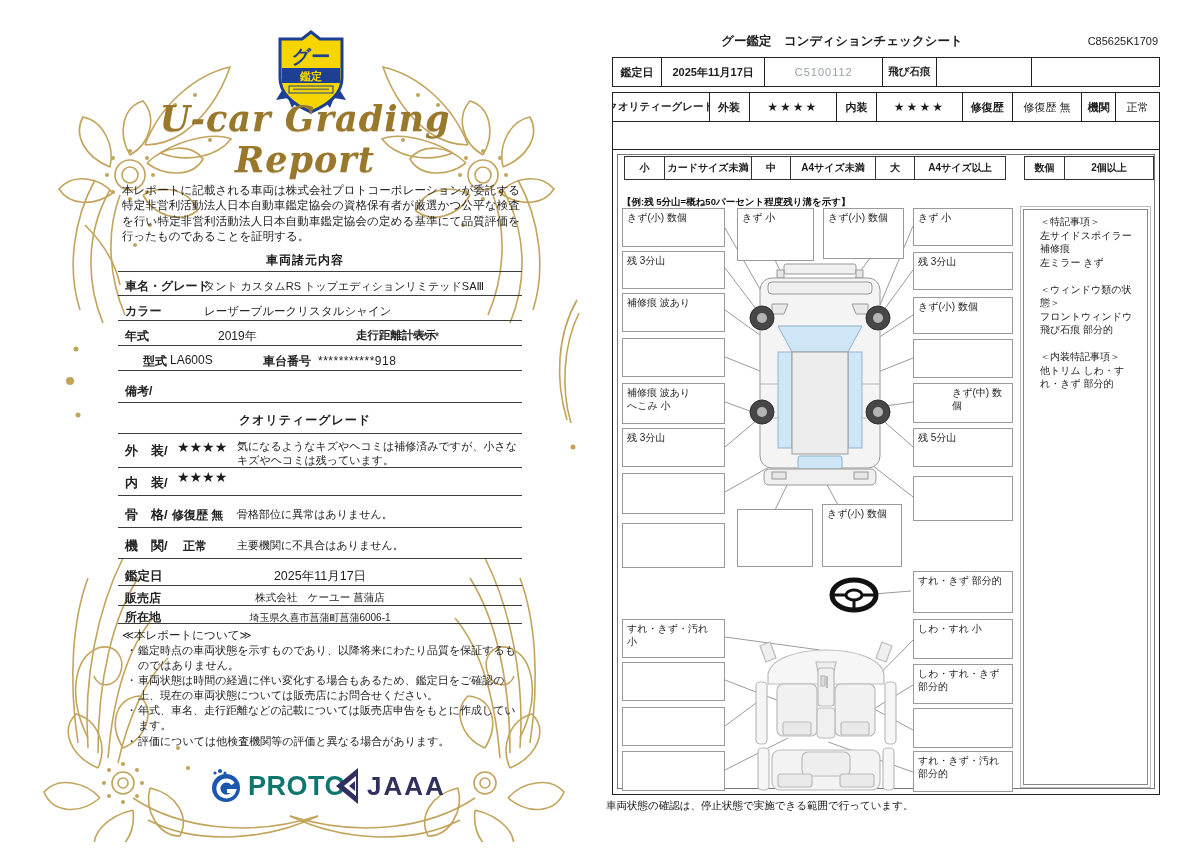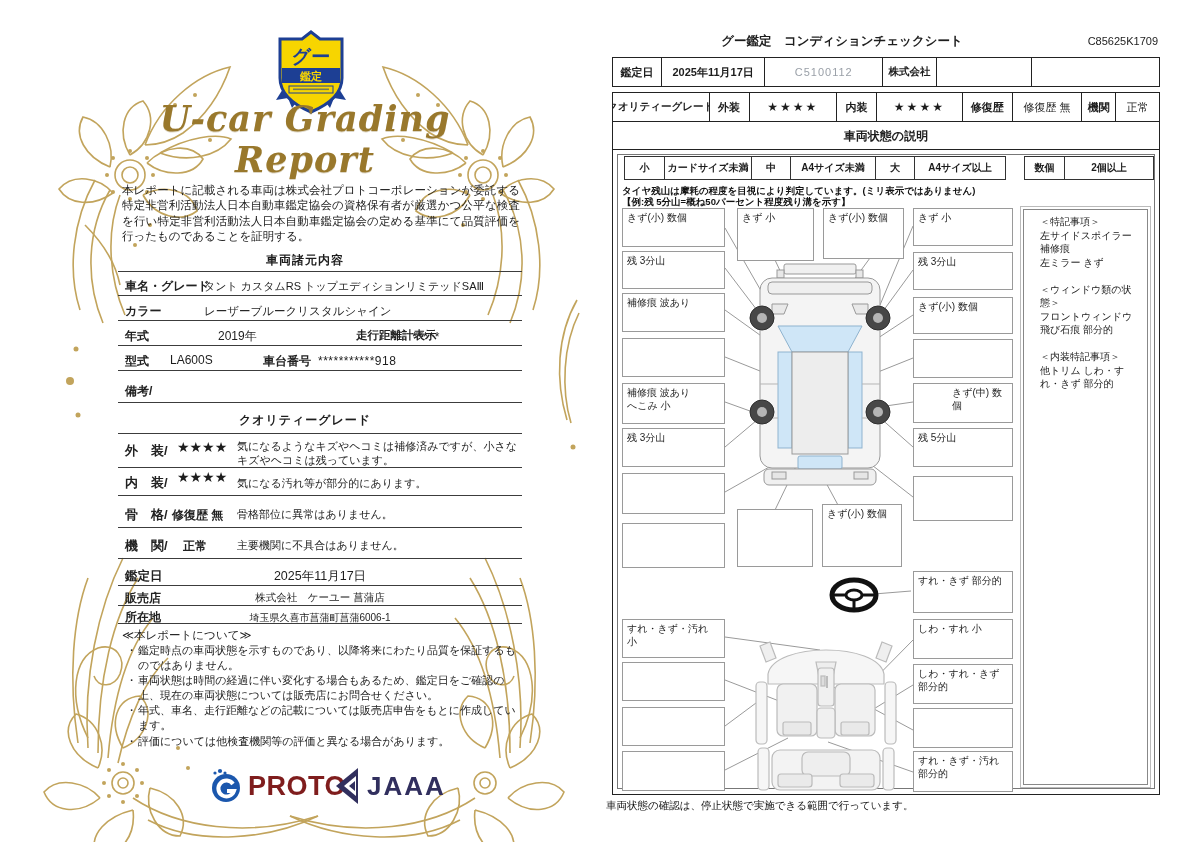--- a/index.html
+++ b/index.html
@@ -180,42 +180,41 @@
   <div class="hairline" style="left:118px;top:433px;width:404px;"></div>
 
   <div class="abs lbl" style="left:125px;top:278px;font-size:12px;">車名・グレード</div>
   <div class="abs" style="left:204px;top:279px;font-size:11px;">タント カスタムRS トップエディションリミテッドSAⅢ</div>
   <div class="abs lbl" style="left:125px;top:303px;font-size:12px;">カラー</div>
   <div class="abs" style="left:204px;top:304px;font-size:11.5px;">レーザーブルークリスタルシャイン</div>
   <div class="abs lbl" style="left:125px;top:328px;font-size:12px;">年式</div>
   <div class="abs" style="left:218px;top:328px;font-size:12px;">2019年</div>
   <div class="abs lbl" style="left:308px;top:328px;font-size:11.5px;margin-left:48px;">走行距離計表示</div>
   <div class="abs" style="left:412px;top:330px;font-size:12px;letter-spacing:1px;">*****</div>
-  <div class="abs lbl" style="left:125px;top:353px;font-size:12px;">型式</div>
+  <div class="abs lbl" style="left:143px;top:353px;font-size:12px;">型式</div>
   <div class="abs" style="left:170px;top:353px;font-size:12px;">LA600S</div>
   <div class="abs lbl" style="left:263px;top:353px;font-size:12px;">車台番号</div>
   <div class="abs" style="left:318px;top:354px;font-size:12px;letter-spacing:0.5px;">***********918</div>
   <div class="abs lbl" style="left:125px;top:383px;font-size:12px;">備考/</div>
 
   <div class="abs smallcap ctr" style="left:105px;top:412px;width:400px;font-size:12px;">クオリティーグレード</div>
 
   <div class="hairline" style="left:118px;top:467px;width:404px;"></div>
   <div class="hairline" style="left:118px;top:495px;width:404px;"></div>
   <div class="hairline" style="left:118px;top:527px;width:404px;"></div>
   <div class="hairline" style="left:118px;top:558px;width:404px;"></div>
   <div class="hairline" style="left:118px;top:585px;width:404px;"></div>
   <div class="hairline" style="left:118px;top:605px;width:404px;"></div>
   <div class="hairline" style="left:118px;top:623px;width:404px;"></div>
 
   <div class="abs lbl" style="left:125px;top:442px;font-size:13px;">外　装/</div>
   <div class="abs" style="left:177px;top:439px;font-size:14px;">★★★★</div>
   <div class="abs" style="left:237px;top:440px;width:286px;font-size:11px;line-height:13.8px;">気になるようなキズやヘコミは補修済みですが、小さなキズやヘコミは残っています。</div>
   <div class="abs lbl" style="left:125px;top:474px;font-size:13px;">内　装/</div>
   <div class="abs" style="left:177px;top:469px;font-size:14px;">★★★★</div>
-  <div class="abs" style="left:237px;top:476px;width:286px;font-size:11px;">気になる汚れ等が部分的にあります。</div>
   <div class="abs lbl" style="left:125px;top:506px;font-size:13px;">骨　格/</div>
   <div class="abs lbl" style="left:172px;top:507px;font-size:12px;">修復歴 無</div>
   <div class="abs" style="left:237px;top:507px;width:286px;font-size:11px;">骨格部位に異常はありません。</div>
   <div class="abs lbl" style="left:125px;top:537px;font-size:13px;">機　関/</div>
   <div class="abs lbl" style="left:183px;top:538px;font-size:12px;">正常</div>
   <div class="abs" style="left:237px;top:538px;width:286px;font-size:11px;">主要機関に不具合はありません。</div>
 
   <div class="abs lbl" style="left:125px;top:568px;font-size:12.5px;">鑑定日</div>
   <div class="abs ctr" style="left:220px;top:568px;width:200px;font-size:12.5px;">2025年11月17日</div>
   <div class="abs lbl" style="left:125px;top:590px;font-size:12px;">販売店</div>
@@ -244,74 +243,72 @@
   </div>
 
   <div class="abs" style="left:208px;top:768px;display:flex;align-items:center;">
     <svg width="36" height="36" viewBox="0 0 36 36">
       <circle cx="7" cy="5" r="1.6" fill="#1b57ad"></circle>
         <circle cx="12" cy="3" r="2.1" fill="#1b57ad"></circle>
         <circle cx="17" cy="5" r="1.6" fill="#1b57ad"></circle>
       <circle cx="18" cy="20" r="14" fill="#1b57ad"></circle>
       <path d="M25,16 A8,8 0 1 0 26,23 L19,23" stroke="#ffffff" stroke-width="4" fill="none"></path>
     </svg>
-    <span style="font-size:27px;font-weight:800;color:#7f1d1d;letter-spacing:0.5px;margin-left:4px;">PROTO</span>
+    <span style="font-size:27px;font-weight:800;color:#0f766e;letter-spacing:0.5px;margin-left:4px;">PROTO</span>
   </div>
   <div class="abs" style="left:332px;top:766px;display:flex;align-items:center;">
     <svg width="30" height="40" viewBox="0 0 30 40">
       <path d="M26,2 L4,20 L26,38 Z" fill="#312f5e"></path>
       <path d="M24,10 L12,20 L24,30 Z" fill="#ffffff"></path>
       <path d="M23,15 L17,20 L23,25 Z" fill="#312f5e"></path>
     </svg>
     <span style="font-size:26px;font-weight:800;color:#312f5e;letter-spacing:2px;margin-left:5px;">JAAA</span>
   </div>
 
   <div class="abs ctr" style="left:612px;top:33px;width:460px;font-size:12.5px;font-weight:700;">グー鑑定　コンディションチェックシート</div>
   <div class="abs" style="left:1038px;top:35px;width:120px;text-align:right;font-size:11px;">C85625K1709</div>
 
   <div class="tbl" style="left:612px;top:57px;width:548px;height:30px;">
     <div class="cell lab" style="width:48px;">鑑定日</div>
     <div class="cell" style="width:104px;font-weight:600;">2025年11月17日</div>
     <div class="cell gray" style="width:118px;">C5100112</div>
-    <div class="cell lab" style="width:54px;font-size:10.5px;">株式会社</div>
+    <div class="cell lab" style="width:54px;font-size:10.5px;">飛び石痕</div>
     <div class="cell" style="width:96px;"></div>
     <div class="cell" style="width:128px;"></div>
   </div>
 
   <div class="tbl" style="left:612px;top:92px;width:548px;height:30px;">
     <div class="cell lab" style="width:96px;font-size:10.5px;">クオリティーグレード</div>
     <div class="cell lab" style="width:40px;">外装</div>
     <div class="cell stars" style="width:88px;">★★★★</div>
     <div class="cell lab" style="width:40px;">内装</div>
     <div class="cell stars" style="width:86px;">★★★★</div>
     <div class="cell lab" style="width:50px;">修復歴</div>
     <div class="cell" style="width:70px;">修復歴 無</div>
     <div class="cell lab" style="width:34px;">機関</div>
     <div class="cell" style="width:44px;">正常</div>
   </div>
 
   <div class="mainbox" style="left:612px;top:121px;width:548px;height:674px;"></div>
-  <div class="abs ctr" style="left:612px;top:128px;width:548px;font-size:12px;font-weight:700;">車両状態の説明</div>
   <div class="hairline" style="left:613px;top:149px;width:546px;background:#222;"></div>
   <div class="innerbox" style="left:617px;top:154px;width:538px;height:635px;"></div>
 
   <div class="legend" style="left:624px;top:156px;height:24px;">
     <div class="cell" style="width:39px;">小</div>
     <div class="cell" style="width:87px;">カードサイズ未満</div>
     <div class="cell" style="width:39px;">中</div>
     <div class="cell" style="width:85px;">A4サイズ未満</div>
     <div class="cell" style="width:39px;">大</div>
     <div class="cell" style="width:91px;">A4サイズ以上</div>
   </div>
   <div class="legend" style="left:1024px;top:156px;height:24px;">
     <div class="cell" style="width:39px;">数個</div>
     <div class="cell" style="width:89px;">2個以上</div>
   </div>
 
-  <div class="tnote" style="left:622px;top:185px;">タイヤ残山は摩耗の程度を目視により判定しています。(ミリ表示ではありません)</div>
   <div class="tnote" style="left:622px;top:196px;">【例:残 5分山=概ね50パーセント程度残り溝を示す】</div>
 
   <svg class="abs" style="left:612px;top:150px;pointer-events:none;" width="548" height="645" viewBox="0 0 548 645" stroke="#9a9a9a" stroke-width="1">
     <line x1="113" y1="78" x2="160" y2="160"></line>
       <line x1="113" y1="118" x2="151" y2="168"></line>
     <line x1="113" y1="160" x2="166" y2="198"></line>
       <line x1="113" y1="207" x2="158" y2="225"></line>
     <line x1="113" y1="252" x2="163" y2="270"></line>
       <line x1="113" y1="297" x2="151" y2="265"></line>
     <line x1="113" y1="342" x2="166" y2="312"></line>

